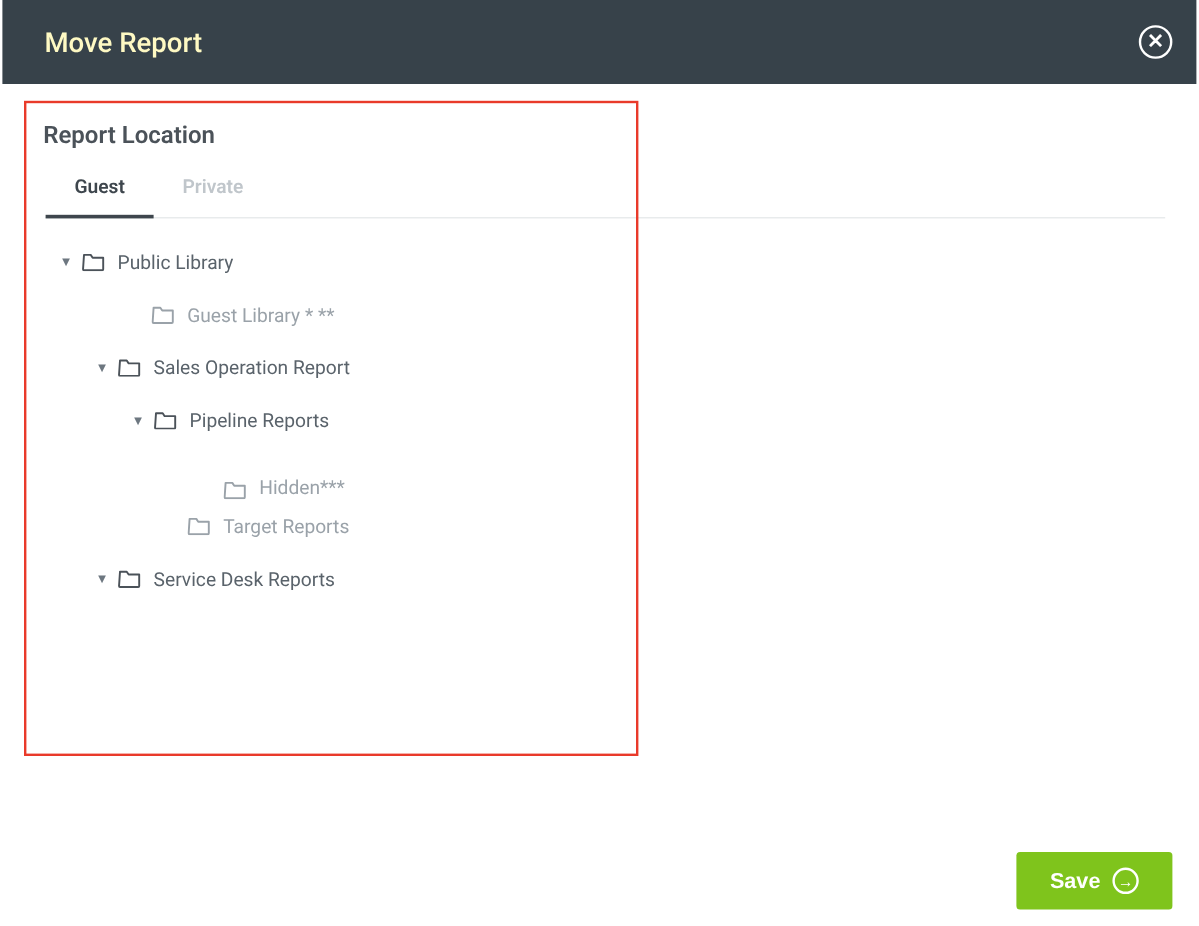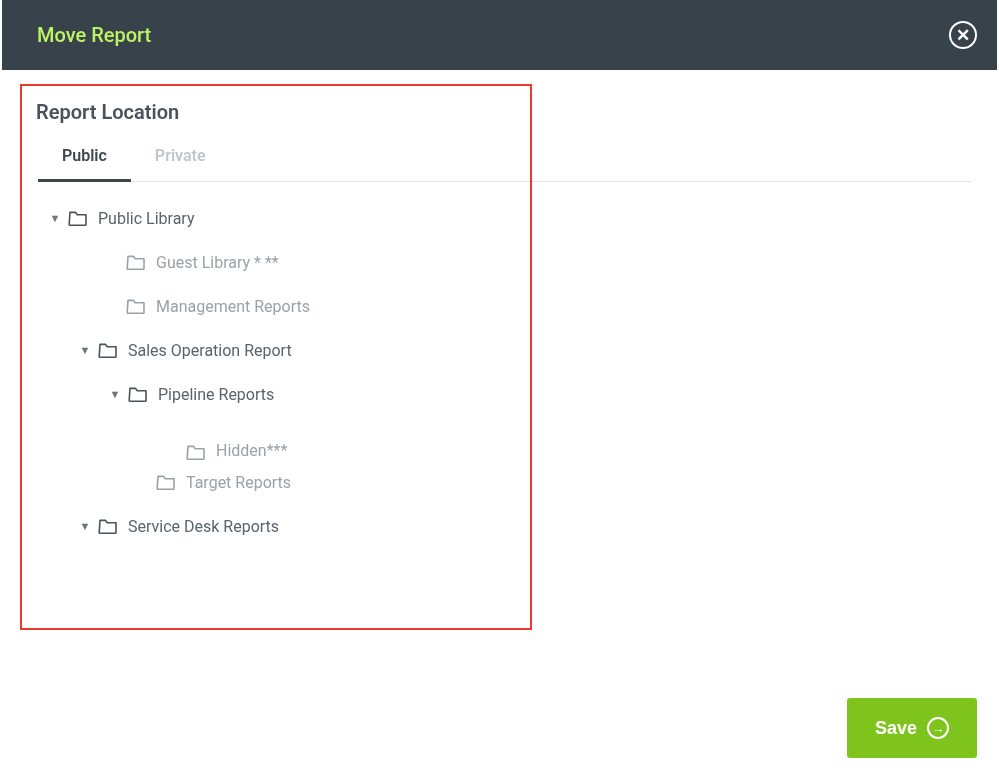--- a/index.html
+++ b/index.html
@@ -21,23 +21,23 @@
   .header {
     background: #37424a;
     color: #fff;
     height: 70px;
     display: flex;
     align-items: center;
     justify-content: space-between;
     padding: 0 20px 0 35px;
   }
   .header-title {
-    font-size: 20px;
+    font-size: 23px;
     font-weight: 500;
-    color: #bef264;
+    color: #fef9c3;
   }
   .close-btn {
     width: 28px; height: 28px;
     border: 2.5px solid #fff;
     border-radius: 50%;
     display: flex; align-items: center; justify-content: center;
     font-size: 17px; font-weight: 700;
     line-height: 1;
     color: #fff;
     cursor: pointer;
@@ -117,21 +117,21 @@
   .indent-6 { padding-left: 100px; }
   .footer {
     position: absolute;
     right: 20px;
     bottom: 12px;
   }
   .save-btn {
     background: #7fc41c;
     color: #fff;
     border: none;
-    height: 60px;
+    height: 48px;
     padding: 0 28px;
     font-size: 18px;
     font-weight: 600;
     border-radius: 3px;
     display: inline-flex;
     align-items: center;
     gap: 10px;
     cursor: pointer;
     margin-left: 16px;
   }
@@ -154,21 +154,21 @@
     <div class="close-btn">
       <span>✕</span>
     </div>
   </div>
 
   <div class="body">
 
     <div class="section-title">Report Location</div>
 
     <div class="tabs">
-      <div class="tab active">Public</div>
+      <div class="tab active">Guest</div>
       <div class="tab">Private</div>
     </div>
 
     <div class="tree">
 
       <div class="tree-node indent-1">
         <span class="caret">▼</span>
         <span class="folder-icon">
           <svg viewBox="0 0 24 20">
               <path d="M2 3 h7 l2 3 h11 v12 a1 1 0 0 1 -1 1 h-19 a1 1 0 0 1 -1 -1 z" fill="none" stroke="#4b5259" stroke-width="2" stroke-linejoin="round"></path>
@@ -180,29 +180,20 @@
       <div class="tree-node indent-2">
         <span class="caret hidden">▼</span>
         <span class="folder-icon">
           <svg viewBox="0 0 24 20">
               <path d="M2 3 h7 l2 3 h11 v12 a1 1 0 0 1 -1 1 h-19 a1 1 0 0 1 -1 -1 z" fill="none" stroke="#9aa2a9" stroke-width="2" stroke-linejoin="round"></path>
             </svg>
         </span>
         <span class="node-label muted">Guest Library * **</span>
       </div>
 
-      <div class="tree-node indent-2">
-        <span class="caret hidden">▼</span>
-        <span class="folder-icon">
-          <svg viewBox="0 0 24 20">
-              <path d="M2 3 h7 l2 3 h11 v12 a1 1 0 0 1 -1 1 h-19 a1 1 0 0 1 -1 -1 z" fill="none" stroke="#9aa2a9" stroke-width="2" stroke-linejoin="round"></path>
-            </svg>
-        </span>
-        <span class="node-label muted">Management Reports</span>
-      </div>
 
       <div class="tree-node indent-3">
         <span class="caret">▼</span>
         <span class="folder-icon">
           <svg viewBox="0 0 24 20">
               <path d="M2 3 h7 l2 3 h11 v12 a1 1 0 0 1 -1 1 h-19 a1 1 0 0 1 -1 -1 z" fill="none" stroke="#4b5259" stroke-width="2" stroke-linejoin="round"></path>
             </svg>
         </span>
         <span class="node-label">Sales Operation Report</span>
       </div>

